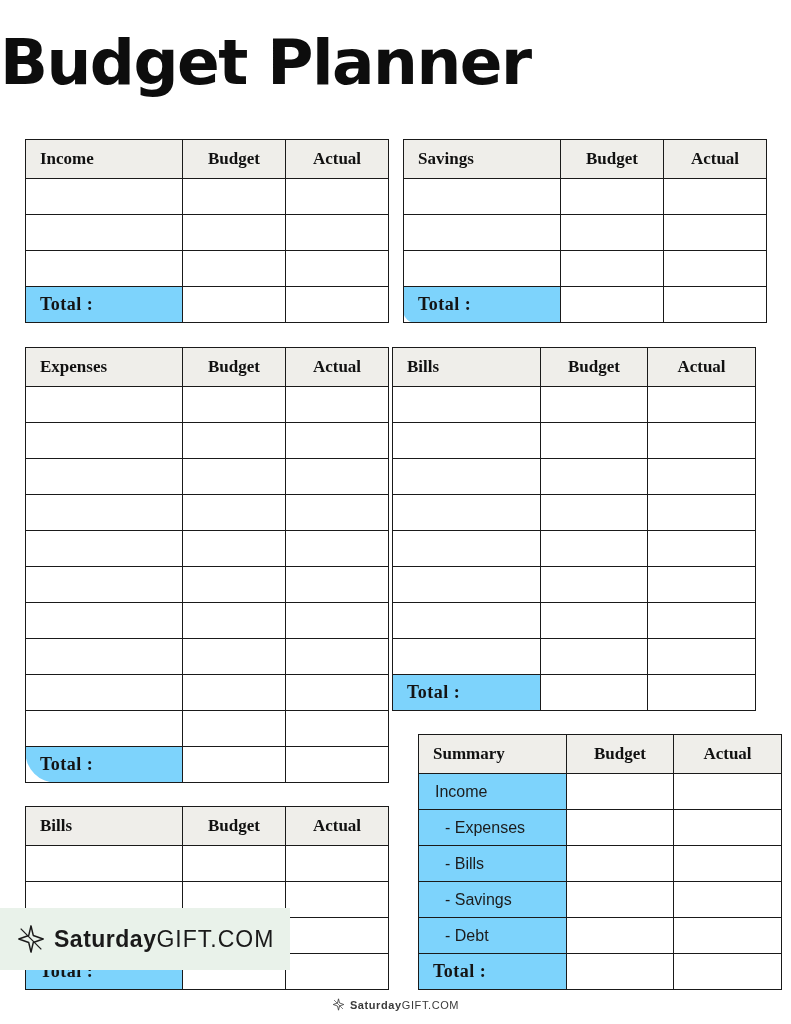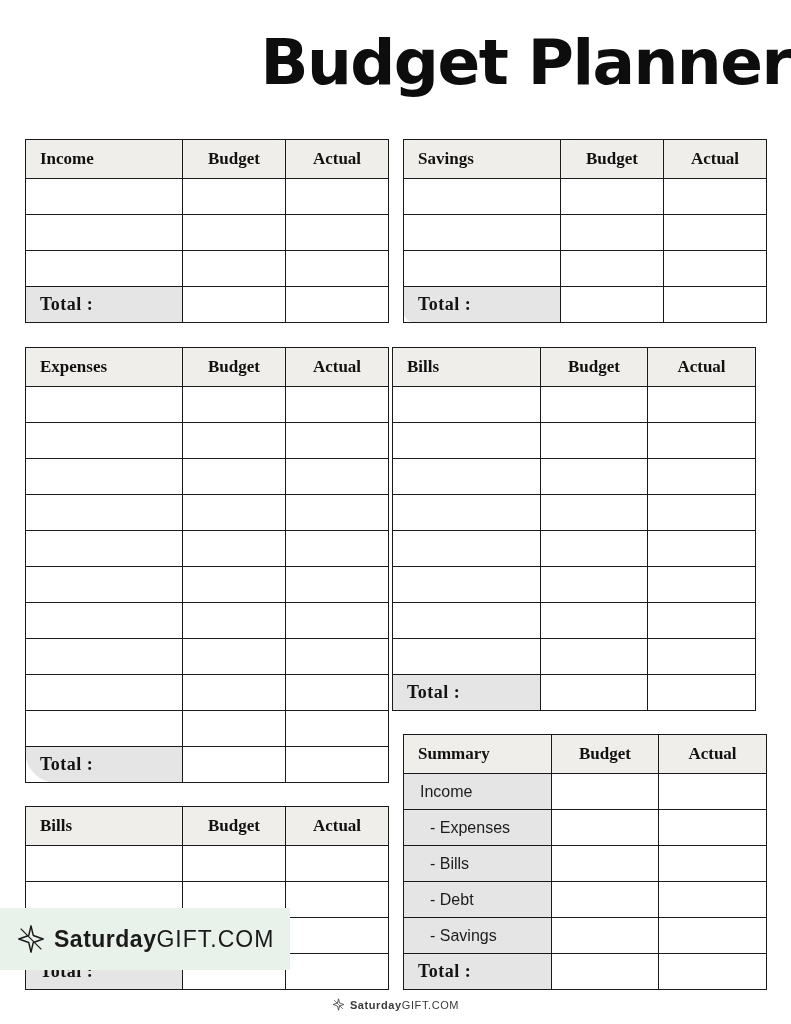--- a/index.html
+++ b/index.html
@@ -23,35 +23,35 @@
     height: 1024px;
     background: #ffffff;
   }
 
   
   .title {
     position: absolute;
     left: 0;
     top: 28px;
     width: 791px;
-    text-align: right;
+    text-align: left;
     font-family: "DejaVu Sans", sans-serif;
     font-weight: bold;
     font-size: 63px;
     letter-spacing: -1.5px;
     color: #0d0d0d;
     line-height: 1.1;
   }
 
   
   .tbl {
     position: absolute;
     border-collapse: collapse;
     table-layout: fixed;
-    background: #e5e5e5;
+    background: #7dd3fc;
   }
   .tbl td, .tbl th {
     border: 1.3px solid #1a1a1a;
     padding: 0;
     margin: 0;
     height: 35px;
     vertical-align: middle;
   }
   .tbl th {
     background: #efeeea;
@@ -337,21 +337,21 @@
           <td class="blank"></td>
         </tr>
       <tr>
         <td class="total">Total :</td>
         <td class="blank"></td>
         <td class="blank"></td>
       </tr>
     </tbody>
   </table>
 
-  <table class="tbl" style="left:403px; top:734px; width:363px;">
+  <table class="tbl" style="left:418px; top:734px; width:363px;">
     <colgroup>
         <col style="width:148px">
         <col style="width:107px">
         <col style="width:108px">
       </colgroup>
     <tbody>
       <tr>
         <th class="lead">Summary</th>
         <th>Budget</th>
         <th>Actual</th>
@@ -365,26 +365,26 @@
         <td class="rowlabel indent">- Expenses</td>
         <td class="blank"></td>
         <td class="blank"></td>
       </tr>
       <tr>
         <td class="rowlabel indent">- Bills</td>
         <td class="blank"></td>
         <td class="blank"></td>
       </tr>
       <tr>
+        <td class="rowlabel indent">- Savings</td>
+        <td class="blank"></td>
+        <td class="blank"></td>
+      </tr>
+      <tr>
         <td class="rowlabel indent">- Debt</td>
-        <td class="blank"></td>
-        <td class="blank"></td>
-      </tr>
-      <tr>
-        <td class="rowlabel indent">- Savings</td>
         <td class="blank"></td>
         <td class="blank"></td>
       </tr>
       <tr>
         <td class="total">Total :</td>
         <td class="blank"></td>
         <td class="blank"></td>
       </tr>
     </tbody>
   </table>

